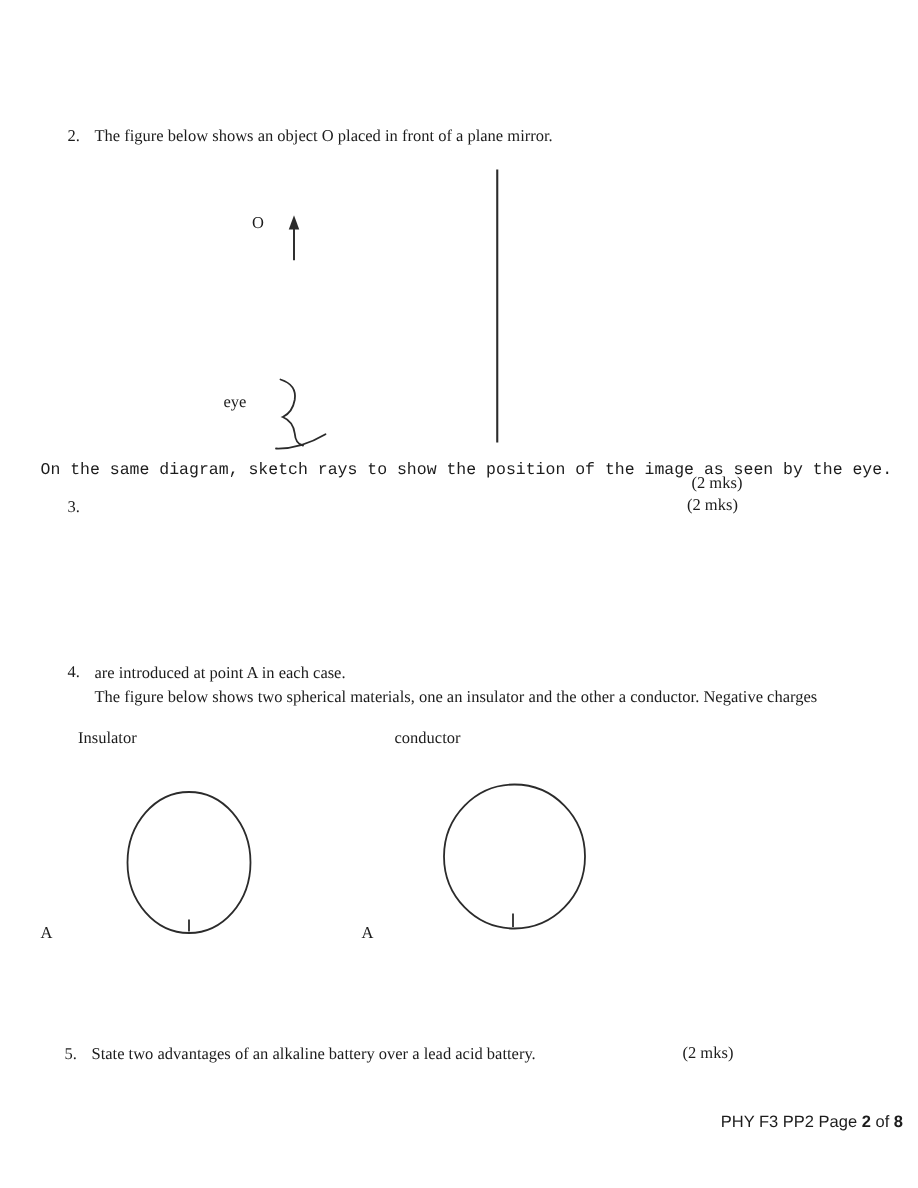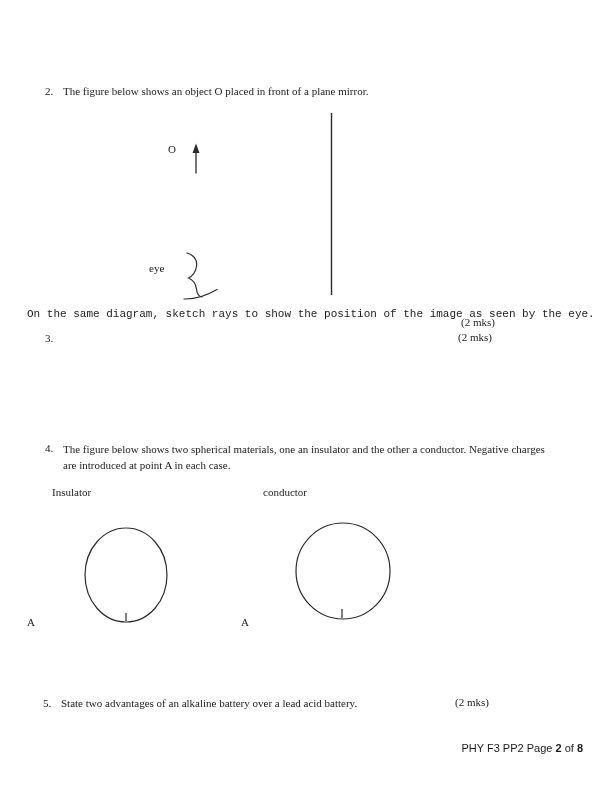--- a/index.html
+++ b/index.html
@@ -62,22 +62,22 @@
   <span class="marks" style="left:461px; top:316px;">(2 mks)</span>
 
   <div class="qrow" style="left:45px; top:331px; width:420px;">
     <span class="qnum">3.</span>
   </div>
   <span class="marks" style="left:458px; top:331px;">(2 mks)</span>
 
   <div class="qrow" style="left:45px; top:441px; width:560px;">
     <span class="qnum">4.</span>
     <span class="q4lines">
+      <div class="nowrap">are introduced at point A in each case.</div>
       <div class="nowrap">The figure below shows two spherical materials, one an insulator and the other a conductor. Negative charges</div>
-      <div class="nowrap">are introduced at point A in each case.</div>
     </span>
   </div>
 
   <span class="fig-label" style="left:52px; top:486px;">Insulator</span>
   <span class="fig-label" style="left:263px; top:486px;font-family:Liberation Serif, serif;">conductor</span>
 
   <svg class="fig" style="left:20px; top:512px;" width="380" height="130" viewBox="0 0 380 130">
 
     <ellipse cx="106" cy="63" rx="41" ry="47" fill="none" stroke="#2b2b2b" stroke-width="1.2"></ellipse>
 
@@ -90,17 +90,17 @@
 
   <span class="fig-label" style="left:27px; top:616px;">A</span>
   <span class="fig-label" style="left:241px; top:616px;">A</span>
 
   <div class="qrow" style="left:43px; top:696px; width:420px;">
     <span class="qnum">5.</span>
     <span class="nowrap">State two advantages of an alkaline battery over a lead acid battery.</span>
   </div>
   <span class="marks" style="left:455px; top:696px;">(2 mks)</span>
 
-  <div class="footer" style="right:29px; top:741px;">
+  <div class="footer" style="right:10px; top:741px;">
     <span>PHY F3 PP2 Page </span><b>2</b><span> of </span><b>8</b>
   </div>
 
 </div>
 
 </body></html>

